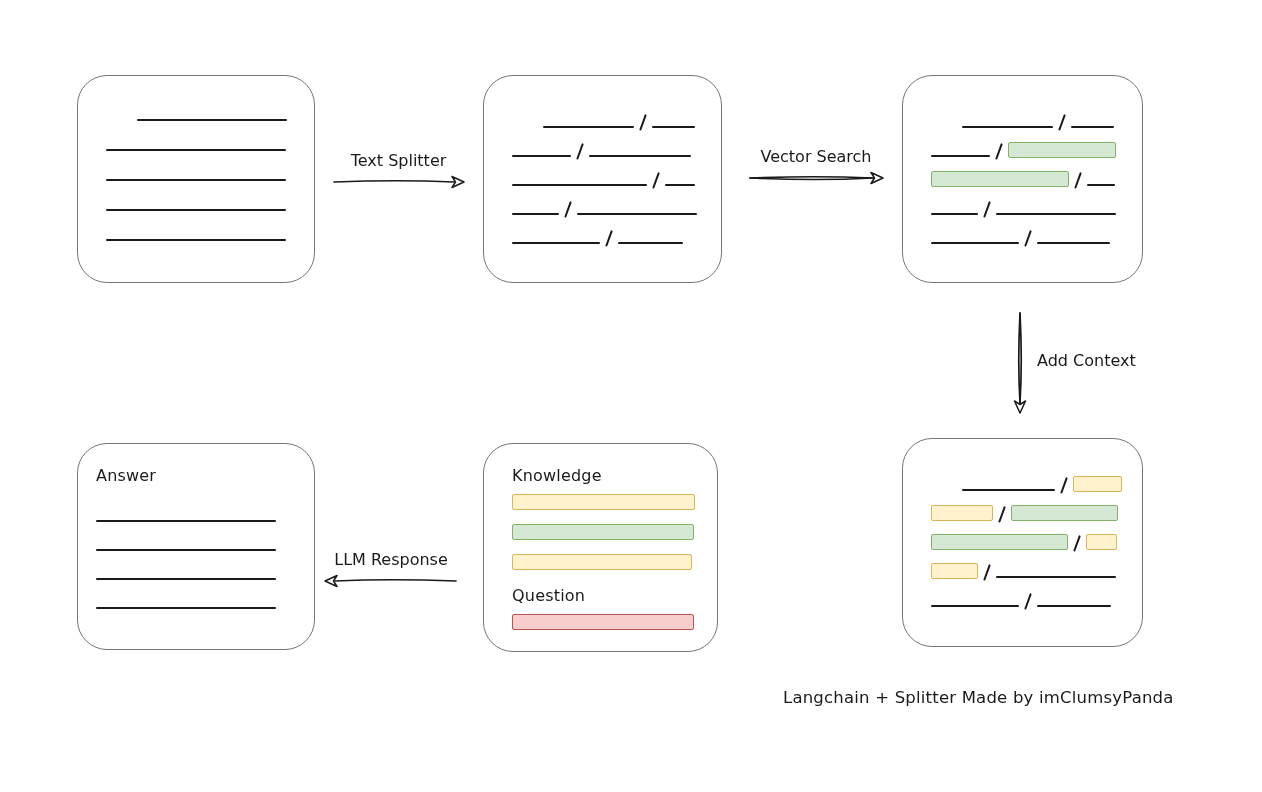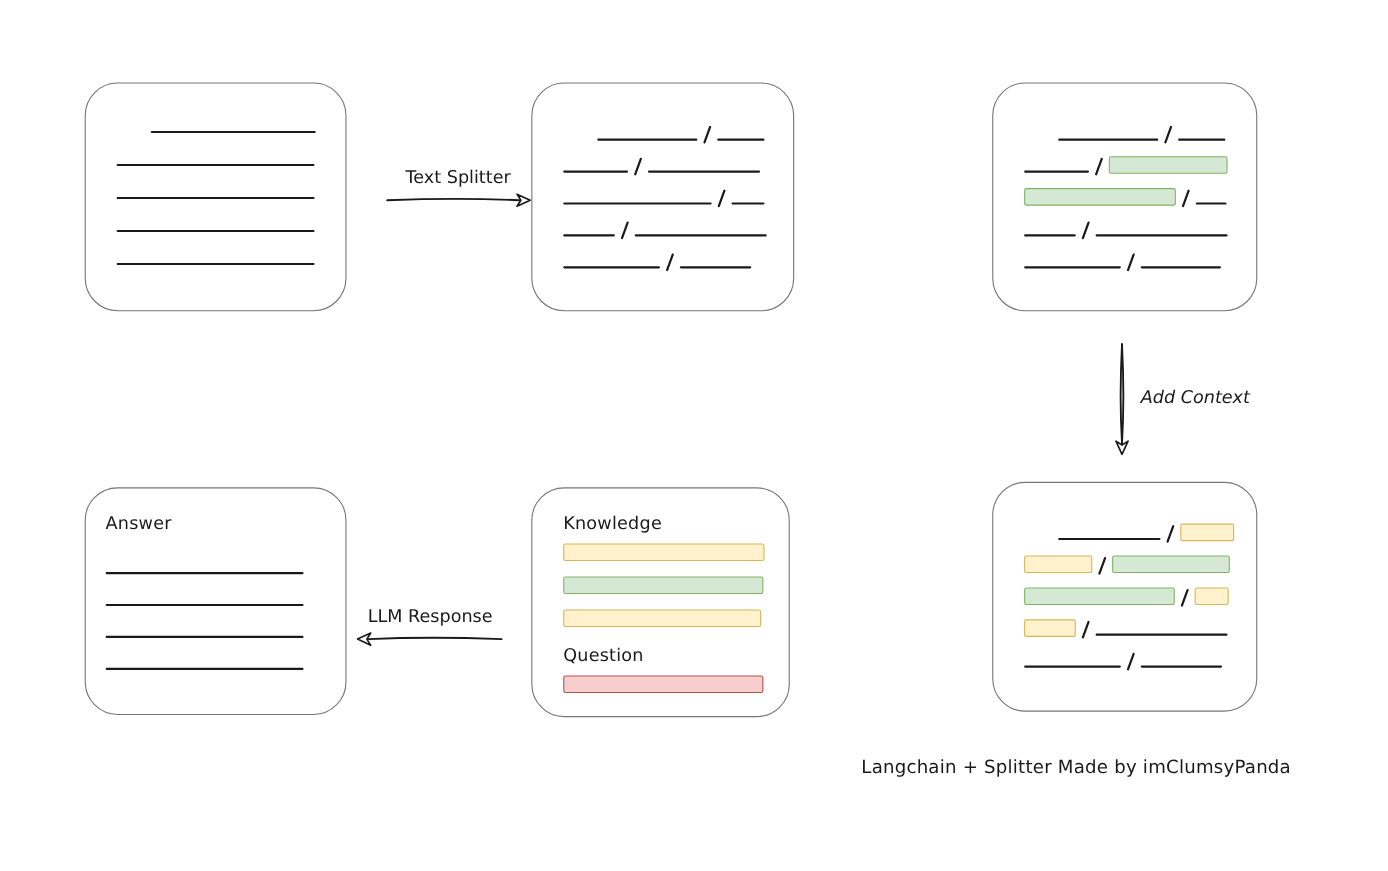--- a/index.html
+++ b/index.html
@@ -28,21 +28,21 @@
     margin: 0 8px -2px 8px;
     flex: 0 0 auto;
   }
   .chip { height: 16px; border: 1.6px solid; border-radius: 2px; flex: 0 0 auto; }
   .box-title { font-size: 16px; height: 24px; line-height: 24px; margin-bottom: 6px; letter-spacing: .2px; }
   .bar-row { margin-bottom: 14px; }
 
   .arrow { position: absolute; }
   .arrow svg { display: block; }
   .arrow-label { font-size: 16px; text-align: center; height: 24px; line-height: 24px; white-space: nowrap; }
-  .arrow-label-side { position: absolute; left: 26px; top: 40px; font-size: 16px; white-space: nowrap; font-style: italic; }
+  .arrow-label-side { position: absolute; left: 26px; top: 40px; font-size: 16px; white-space: nowrap; }
 
   .caption { position: absolute; left: 783px; top: 688px; font-size: 16.5px; letter-spacing: .2px; }
 </style>
 </head>
 <body>
 
 <div id="stage">
   <div class="caption">Langchain + Splitter Made by imClumsyPanda</div>
 <div class="box" style="left: 77px; top: 75px; width: 238px; height: 208px; padding-top: 16px;">
       <div class="seg-row" style="height: 30px; padding-left: 31px;">
@@ -166,26 +166,34 @@
       <div class="seg-row" style="height: 29px;">
         <div class="seg-line" style="width: 180px;"></div>
       </div>
       <div class="seg-row" style="height: 29px;">
         <div class="seg-line" style="width: 180px;"></div>
       </div>
       <div class="seg-row" style="height: 29px;">
         <div class="seg-line" style="width: 180px;"></div>
       </div>
     </div>
-    <div class="arrow" style="left: 350px; top: 149px; width: 133px;">
+    <div class="arrow" style="left: 332px; top: 149px; width: 133px;">
       <div class="arrow-label">Text Splitter</div>
       <svg width="133" height="18">
         <path d="M2,9 Q66.5,6.5 122,9" stroke="#1a1a1a" stroke-width="1.7" fill="none" stroke-linecap="round" stroke-linejoin="round"></path>
 
         <path d="M120,3.5 L132,9 L120,14.5 L123.5,9 Z" fill="#ffffff" stroke="#1a1a1a" stroke-width="1.5" stroke-linejoin="round"></path>
+      </svg>
+    </div>
+    <div class="arrow" style="left: 748px; top: 145px; width: 136px;">
+      <div class="arrow-label">Vector Search</div>
+      <svg width="136" height="18">
+        <path d="M2,9 Q68,6.5 125,9" stroke="#1a1a1a" stroke-width="1.7" fill="none" stroke-linecap="round" stroke-linejoin="round"></path>
+        <path d="M2,9 Q68,12 125,9" stroke="#1a1a1a" stroke-width="1.7" fill="none" stroke-linecap="round" stroke-linejoin="round"></path>
+        <path d="M123,3.5 L135,9 L123,14.5 L126.5,9 Z" fill="#ffffff" stroke="#1a1a1a" stroke-width="1.5" stroke-linejoin="round"></path>
       </svg>
     </div>
     <div class="arrow" style="left: 1011px; top: 311px; height: 103px;">
       <svg width="18" height="103">
       <path d="M9,2 Q6.5,51.5 9,92" stroke="#1a1a1a" stroke-width="1.7" fill="none" stroke-linecap="round" stroke-linejoin="round"></path>
       <path d="M9,2 Q11.5,51.5 9,92" stroke="#1a1a1a" stroke-width="1.7" fill="none" stroke-linecap="round" stroke-linejoin="round"></path>
       <path d="M3.5,90 L9,102 L14.5,90 L9,93.5 Z" fill="#ffffff" stroke="#1a1a1a" stroke-width="1.5" stroke-linejoin="round"></path>
     </svg>
       <div class="arrow-label-side">Add Context</div>
     </div>

